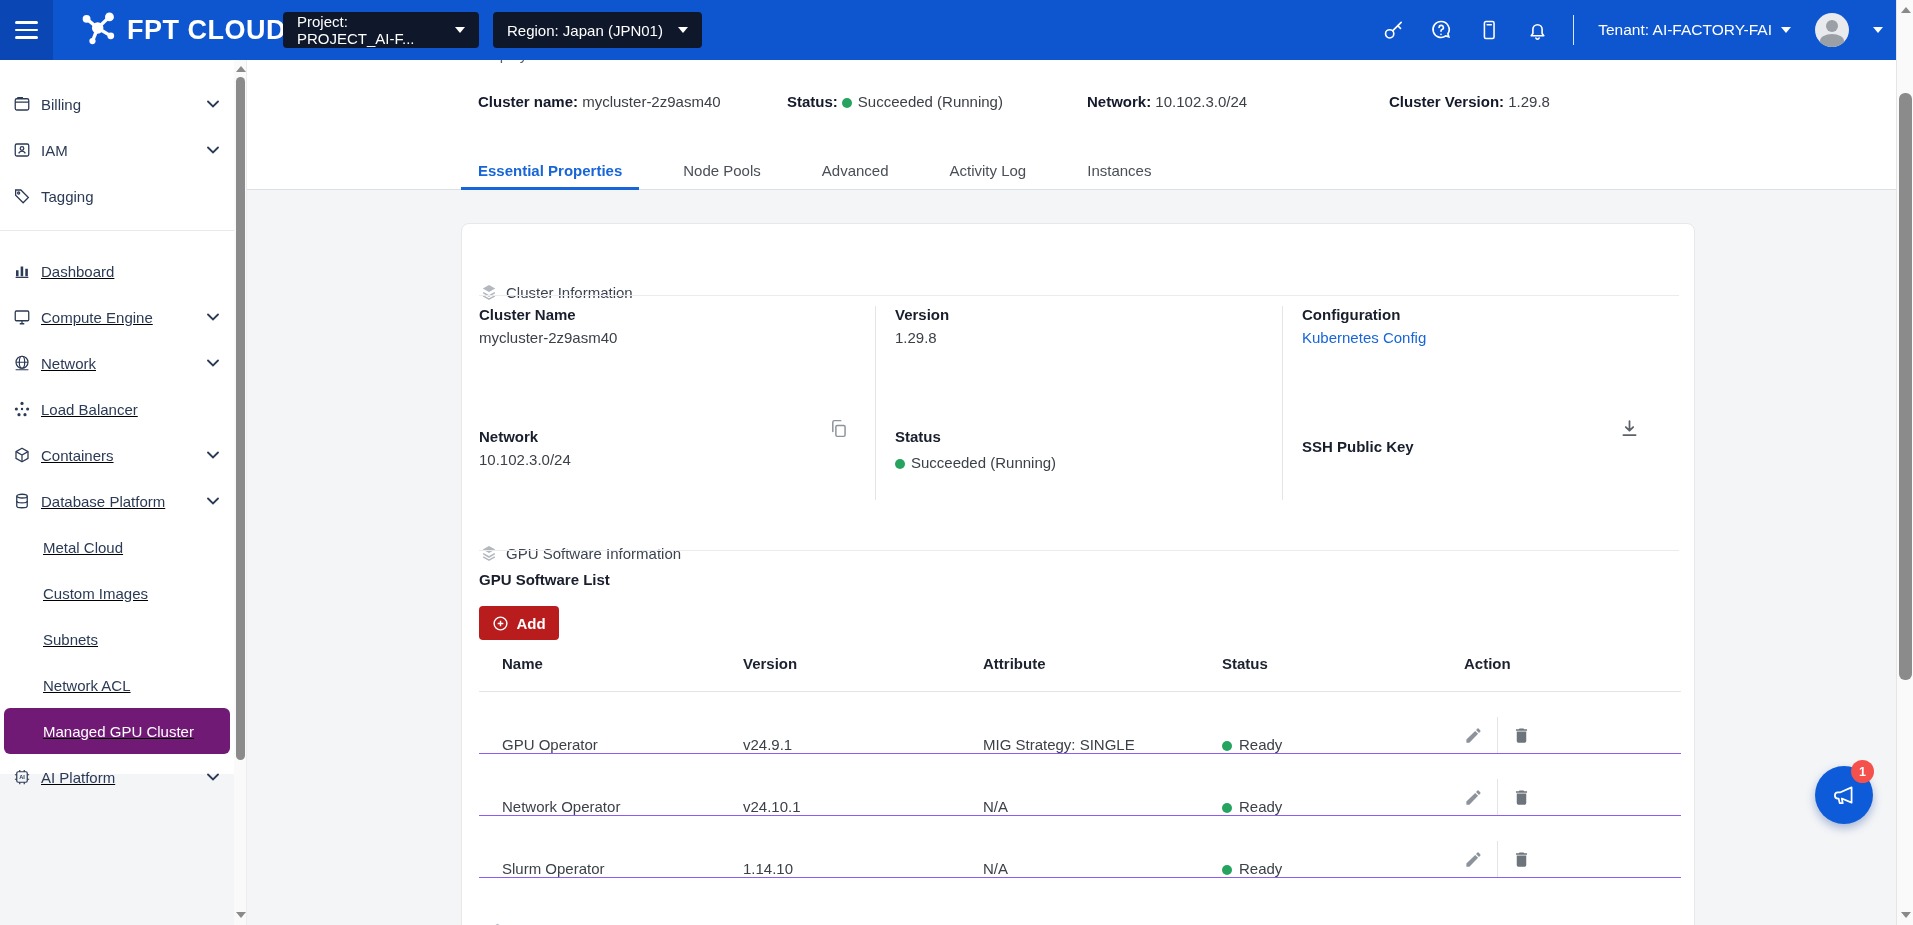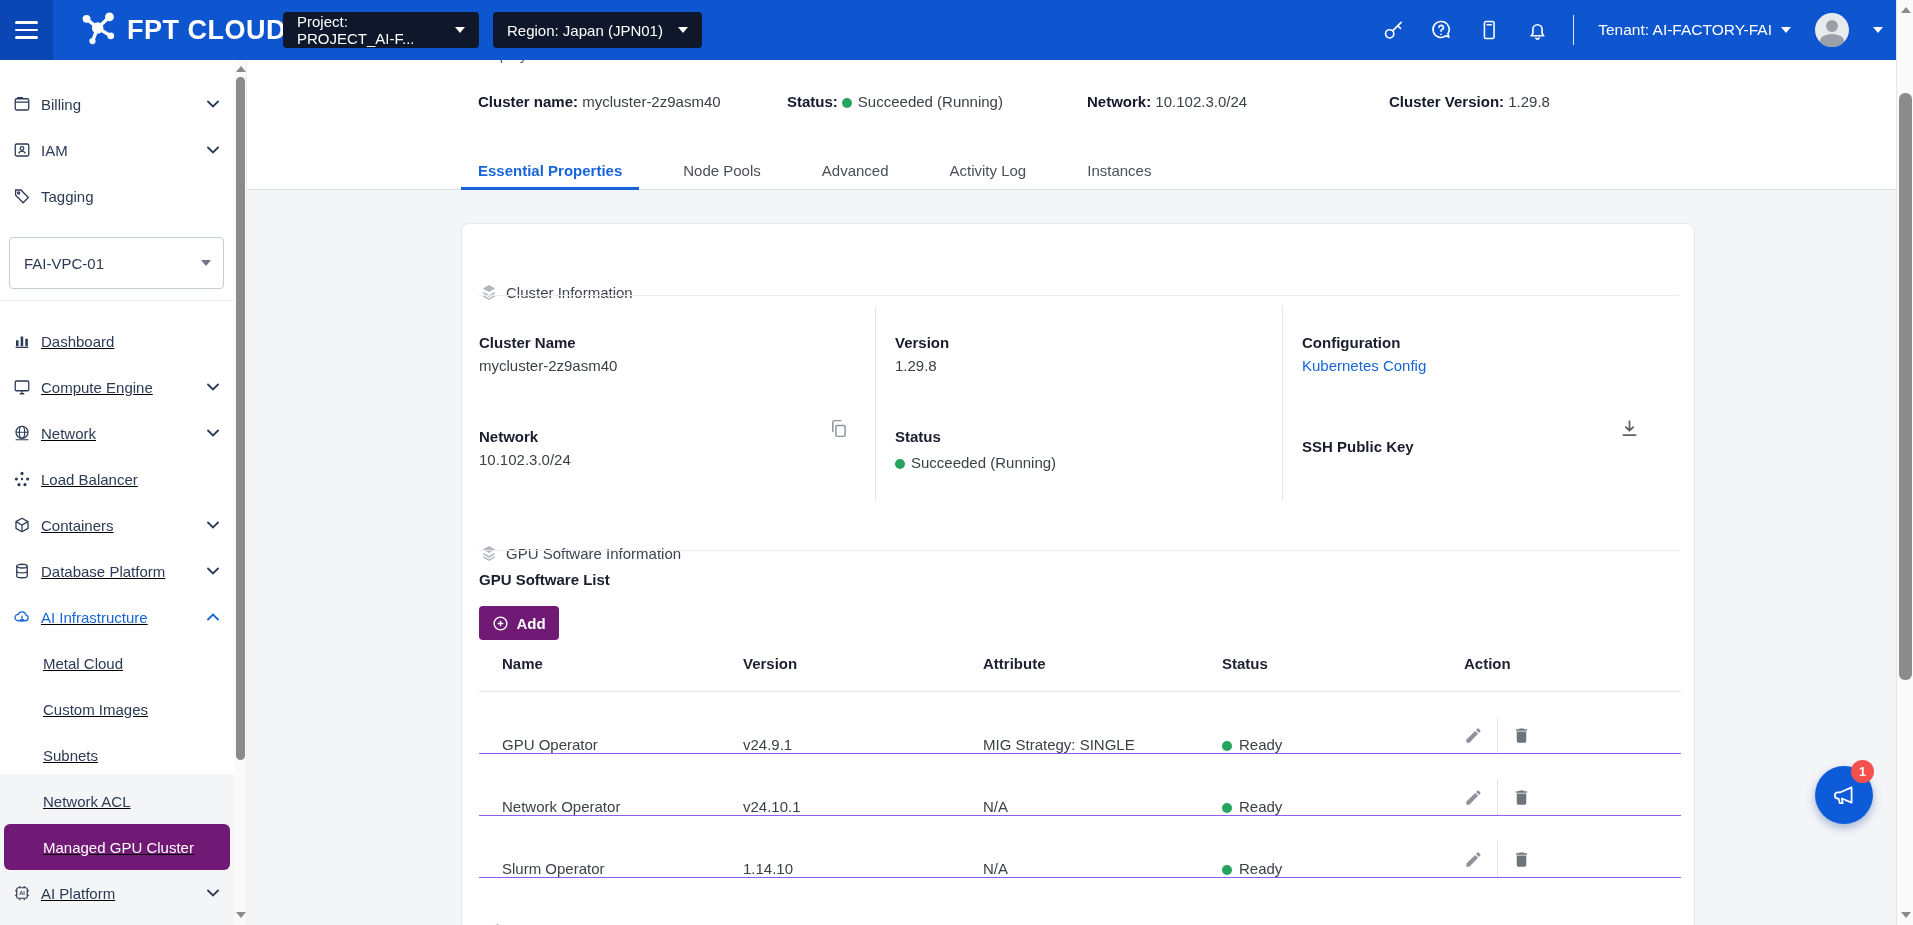--- a/index.html
+++ b/index.html
@@ -88,29 +88,29 @@
   .hr { position:absolute; left:17px; width:1200px; height:1px; background:#ececee; }
   .hr1 { top:71px; } .hr2 { top:326px; }
 
   .grid-row { position:absolute; left:17px; width:1200px; display:flex; }
   .grow1 { top:82px; height:110px; }
   .grow2 { top:192px; height:84px; }
   .gcell { position:relative; }
   .gc1 { width:396px; }
   .gc2 { width:407px; border-left:1px solid #e3e5e8; padding-left:19px; }
   .gc3 { width:397px; border-left:1px solid #e3e5e8; padding-left:19px; }
-  .f-label { font-size:15px; font-weight:700; color:#191e2d; margin-top:28px; }
+  .f-label { font-size:15px; font-weight:700; color:#191e2d; }
   .grow2 .f-label { margin-top:12px; }
   .f-value { font-size:15px; color:#3c4148; margin-top:6px; }
   .f-link { color:#1765d8; cursor:pointer; }
   .cell-ico { position:absolute; top:112px; cursor:pointer; }
   .grow2 .stat-val { margin-top:9px; }
 
   .list-title { position:absolute; left:17px; top:347px; font-size:15px; font-weight:700; color:#191e2d; }
-  .add-btn { position:absolute; left:17px; top:382px; width:80px; height:34px; background:#701a75;
+  .add-btn { position:absolute; left:17px; top:382px; width:80px; height:34px; background:#b91c1c;
     border:none; border-radius:4px; color:#fff; font-size:15px; font-weight:700;
     display:flex; align-items:center; justify-content:center; gap:7px; cursor:pointer;
     font-family:"Liberation Sans", sans-serif; }
 
   .table { position:absolute; left:17px; top:412px; width:1202px; font-size:15px; }
   .t-head { display:flex; height:56px; align-items:center; border-bottom:1px solid #e2e3e6;
     font-weight:700; color:#1d2230; }
   .t-row { display:flex; height:62px; align-items:flex-end; border-bottom:1px solid #8b5cf6; color:#3c4148; }
   .tc { padding-left:23px; }
   .tc1 { width:241px; } .tc2 { width:240px; } .tc3 { width:239px; } .tc4 { width:242px; } .tc5 { flex:1; }
@@ -233,24 +233,20 @@
     </div>
     <div class="sb-item">
       <svg class="icon18" viewBox="0 0 24 24" fill="none" stroke="#2b3a55" stroke-width="1.7">
         <path d="M3.5 11V4h7l10 10-7 7-10-10z"></path>
           <circle cx="7.5" cy="8" r="1.4"></circle>
       </svg>
       <span class="lbl">Tagging</span>
     </div>
   </div>
 
-  <div class="sb-select">
-    <span class="lbl">FAI-VPC-01</span>
-    <span class="caret-down" style="border-top-color:#6d7687"></span>
-  </div>
   <div class="sb-divider"></div>
 
   <div class="sb-list">
     <div class="sb-item">
       <svg class="icon18" viewBox="0 0 24 24">
         <g fill="#2b3a55">
             <rect x="4" y="11" width="3.4" height="8"></rect>
             <rect x="10.2" y="6" width="3.4" height="13"></rect>
             <rect x="16.4" y="9" width="3.4" height="10"></rect>
           </g>
@@ -302,30 +298,20 @@
     </div>
     <div class="sb-item">
       <svg class="icon18" viewBox="0 0 24 24" fill="none" stroke="#2b3a55" stroke-width="1.7">
         <ellipse cx="12" cy="5.5" rx="7" ry="2.5"></ellipse>
           <path d="M5 5.5v13c0 1.4 3.1 2.5 7 2.5s7-1.1 7-2.5v-13"></path>
           <path d="M5 12c0 1.4 3.1 2.5 7 2.5s7-1.1 7-2.5"></path>
       </svg>
       <span class="lbl">Database Platform</span>
       <svg class="chev" width="12" height="8" viewBox="0 0 12 8">
           <path d="M1 1.5l5 5 5-5" fill="none" stroke="#2b3a55" stroke-width="1.8" stroke-linecap="round"></path>
-        </svg>
-    </div>
-    <div class="sb-item active-parent">
-      <svg class="icon18" viewBox="0 0 24 24" fill="none" stroke="#1765d8" stroke-width="1.7" stroke-linecap="round" stroke-linejoin="round">
-        <path d="M7 17h9.5a3.8 3.8 0 0 0 .7-7.5A5.4 5.4 0 0 0 6.8 8.6 4.2 4.2 0 0 0 7 17z"></path>
-        <path d="M12 11v6.5M12 17.5l-2-2M12 17.5l2-2"></path>
-      </svg>
-      <span class="lbl">AI Infrastructure</span>
-      <svg class="chev" width="12" height="8" viewBox="0 0 12 8">
-          <path d="M1 6.5l5-5 5 5" fill="none" stroke="#1765d8" stroke-width="1.8" stroke-linecap="round"></path>
         </svg>
     </div>
     <div class="sb-item sub">
       <span class="lbl">Metal Cloud</span>
     </div>
     <div class="sb-item sub">
       <span class="lbl">Custom Images</span>
     </div>
     <div class="sb-item sub">
       <span class="lbl">Subnets</span>

